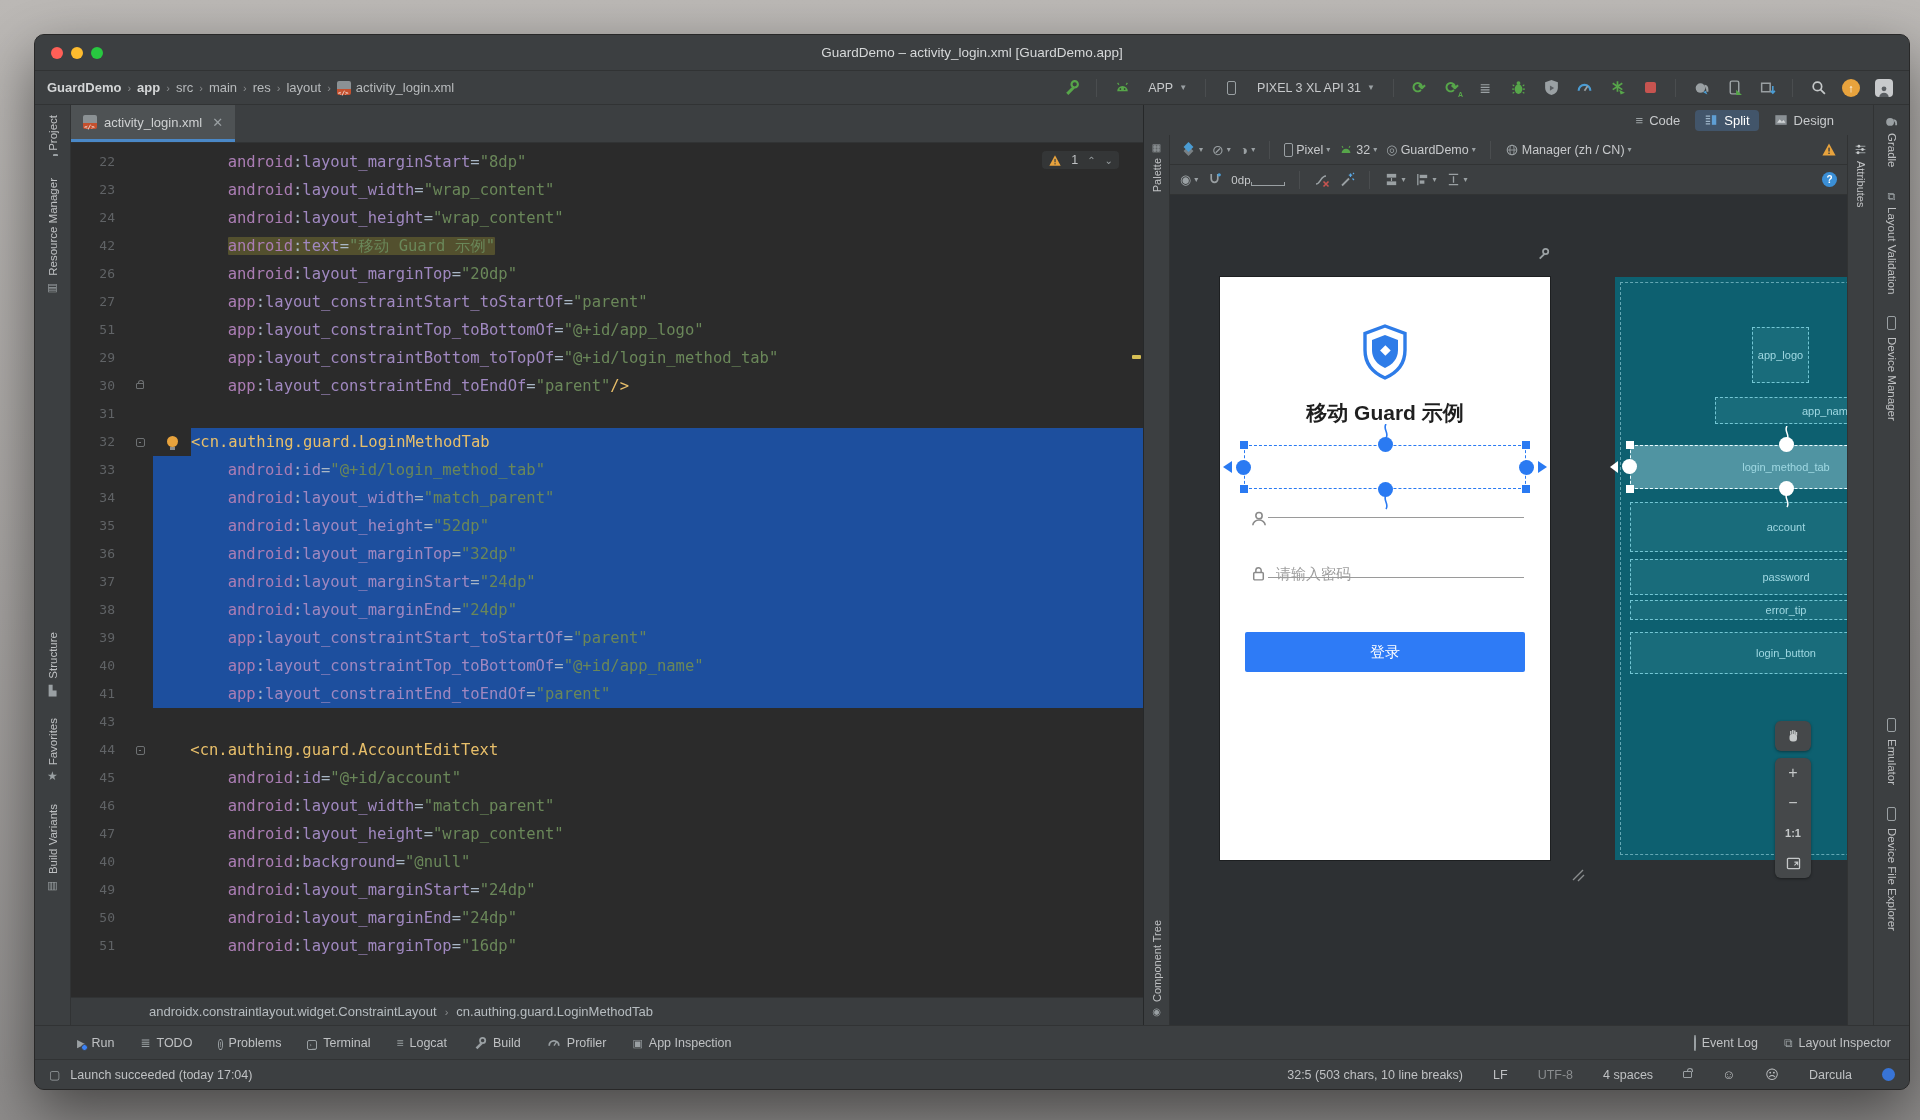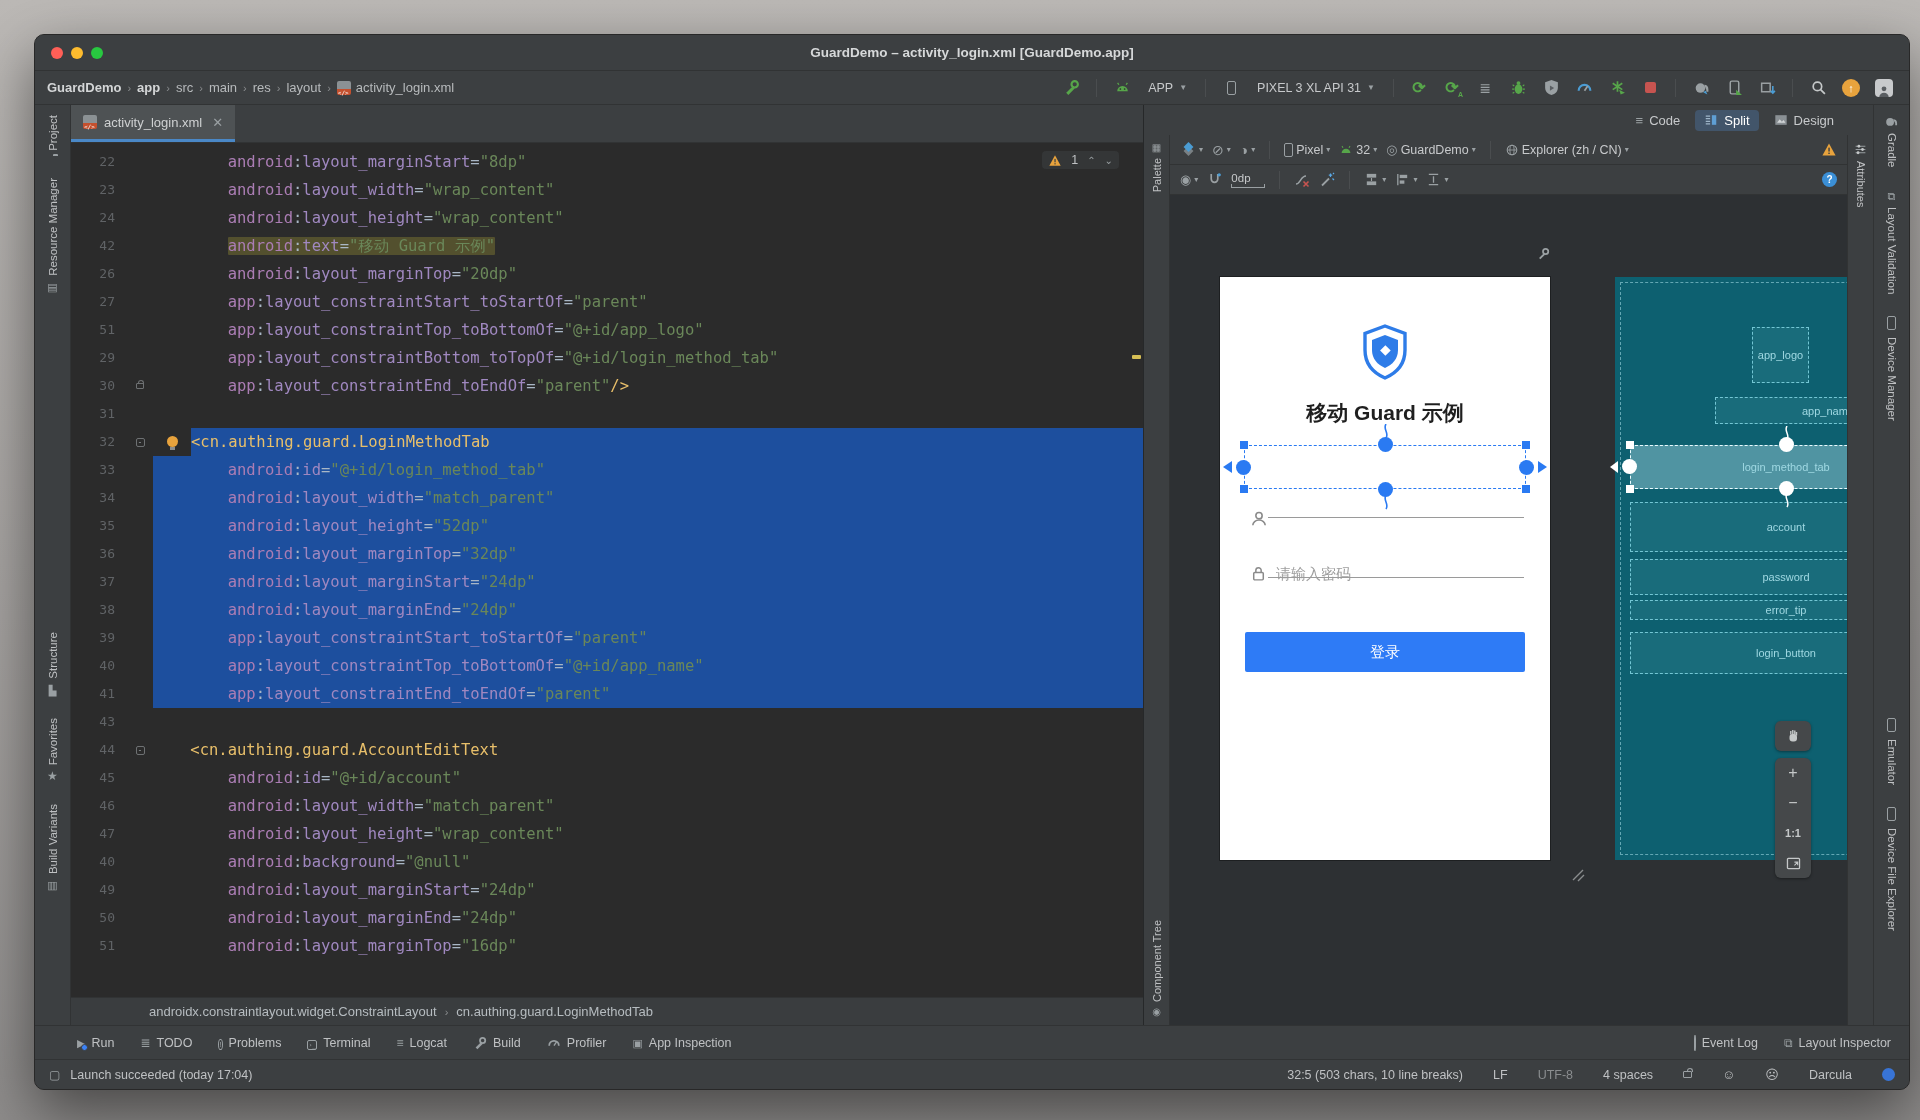--- a/index.html
+++ b/index.html
@@ -4,21 +4,21 @@
 <style>
 *{box-sizing:border-box;margin:0;padding:0}
 html,body{width:1920px;height:1120px;overflow:hidden}
 body{font-family:"Liberation Sans",sans-serif;background:linear-gradient(180deg,#bcb9b6 0%,#a5a2a0 55%,#8e8c8b 100%)}
 #win{position:absolute;left:34px;top:34px;width:1876px;height:1056px;background:#3c3f41;border-radius:10px;border:1px solid #282828;box-shadow:0 22px 60px rgba(0,0,0,.5);display:flex;flex-direction:column;overflow:hidden}
 
 #titlebar{height:36px;flex:none;display:flex;align-items:center;position:relative;background:#3c3f41;border-bottom:1px solid #313334}
 .lights{position:absolute;left:16px;top:0;height:100%;display:flex;align-items:center;gap:8px}
 .light{width:12px;height:12px;border-radius:50%}
 .l-close{background:#ff5f57}.l-min{background:#febc2e}.l-max{background:#28c840}
-#wintitle{margin:0 auto;font-size:13.5px;font-weight:bold;color:#d6d8d9}
+#wintitle{margin:0 auto;font-size:13.5px;font-weight:normal;color:#d6d8d9}
 
 #maintb{height:34px;flex:none;display:flex;align-items:center;padding:0 12px;border-bottom:1px solid #313334;background:#3c3f41}
 #breadcrumb{display:flex;align-items:center;gap:6px;font-size:13px;color:#b7babc}
 .crumb{cursor:default;display:flex;align-items:center;gap:5px}
 .crumb.b{font-weight:bold;color:#d4d6d7}
 .bsep{color:#8a8d8f;font-size:11px}
 .xi{display:inline-block;width:14px;height:14px;background:linear-gradient(180deg,#8b9194 55%,#c4502e 55%);border-radius:2px;position:relative}
 .xi::after{content:"</>";position:absolute;left:1px;bottom:-1px;font-size:6px;color:#fff;font-family:"DejaVu Sans Mono",monospace}
 #tb-right{margin-left:auto;display:flex;align-items:center;gap:7px}
 .tbi{width:26px;height:24px;display:flex;align-items:center;justify-content:center;border-radius:4px;position:relative;cursor:default}
@@ -79,21 +79,21 @@
 #palettestrip{border-right:1px solid #313334}
 #attrstrip{border-left:1px solid #313334}
 .minitab{position:absolute;left:0;width:100%;display:flex;flex-direction:column;align-items:center;gap:5px;color:#bfc1c3;font-size:11px;cursor:default}
 .minitab .vtxt{writing-mode:vertical-rl}
 .minitab.up .vtxt{transform:rotate(180deg)}
 #centercol{flex:1;display:flex;flex-direction:column;min-width:0}
 .dtb{height:30px;flex:none;background:#3c3f41;border-bottom:1px solid #313334;display:flex;align-items:center;gap:9px;padding:0 10px;font-size:12.5px;color:#c7c9cb}
 .dico{display:flex;align-items:center;gap:3px;cursor:default}
 .helpq{width:15px;height:15px;border-radius:50%;background:#3b8fd6;color:#fff;font-size:10px;font-weight:bold;display:flex;align-items:center;justify-content:center;margin-left:auto}
 .warn-tri{margin-left:auto}
-.mbr{display:flex;flex-direction:column;align-items:flex-start;cursor:default}
+.mbr{display:flex;flex-direction:row;align-items:flex-end;cursor:default}
 .mbr .bk{width:34px;height:4px;border-left:1px solid #9aa0a3;border-right:1px solid #9aa0a3;border-bottom:1px solid #9aa0a3}
 #surface{flex:1;position:relative;overflow:hidden;background:#2d3033}
 
 #phone{position:absolute;left:50px;top:82px;width:330px;height:583px;background:#fff;box-shadow:0 0 0 1px #1d1f21}
 #apptitle{position:absolute;left:0;top:122px;width:100%;text-align:center;font-size:21px;font-weight:bold;color:#1f1f1f}
 .selbox{position:absolute;left:24px;right:24px;top:168px;height:44px;border:1.5px dashed #2a7af2}
 .hsq{position:absolute;width:8px;height:8px;background:#2a7af2}
 .hcirc{position:absolute;width:15px;height:15px;border-radius:50%;background:#2a7af2}
 .harrow{position:absolute;width:0;height:0;border-top:6px solid transparent;border-bottom:6px solid transparent}
 .harrow.left{border-right:9px solid #2a7af2}
@@ -452,21 +452,21 @@
                 <span>GuardDemo</span>
                 <span class="caret">▾</span>
               </span>
             <span class="tbsep"></span>
             <span class="dico">
               <svg width="14" height="14" viewBox="0 0 16 16">
                   <circle cx="8" cy="8" r="5.5" stroke="#9aa0a3" stroke-width="1.2" fill="none"></circle>
                   <ellipse cx="8" cy="8" rx="2.4" ry="5.5" stroke="#9aa0a3" stroke-width="1" fill="none"></ellipse>
                   <path d="M2.5 8 H13.5" stroke="#9aa0a3" stroke-width="1"></path>
                 </svg>
-              <span>Explorer (zh / CN)</span>
+              <span>Manager (zh / CN)</span>
                 <span class="caret">▾</span>
               </span>
             <svg class="warn-tri" width="16" height="15" viewBox="0 0 16 16">
                 <path d="M8 1.5 L15 14.5 H1 Z" fill="#e8a33d"></path>
                 <rect x="7.3" y="6" width="1.5" height="4.2" fill="#3c3f41"></rect>
                 <rect x="7.3" y="11.3" width="1.5" height="1.5" fill="#3c3f41"></rect>
               </svg>
           </div>
           <div class="dtb">
             <span class="dico">

